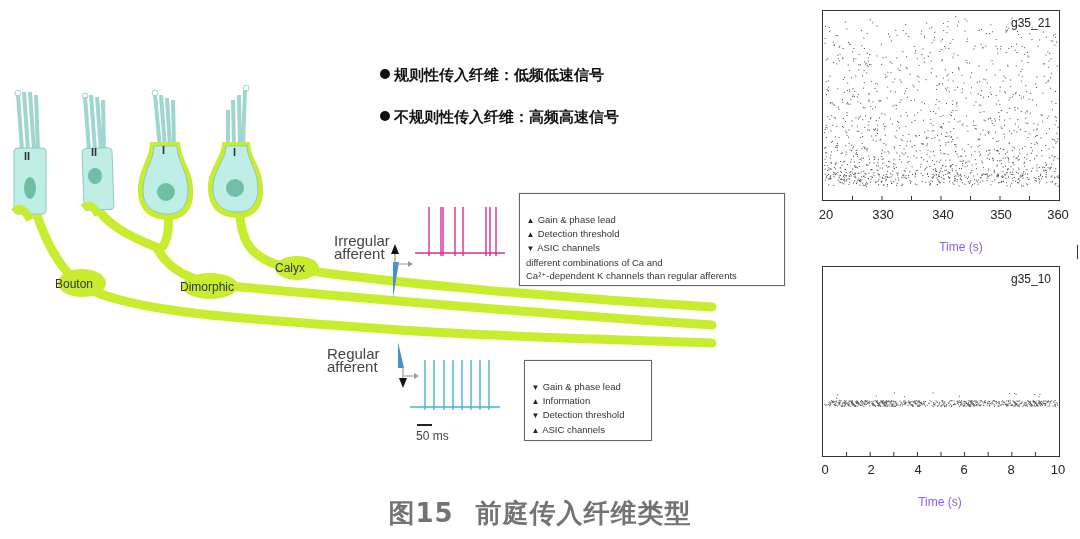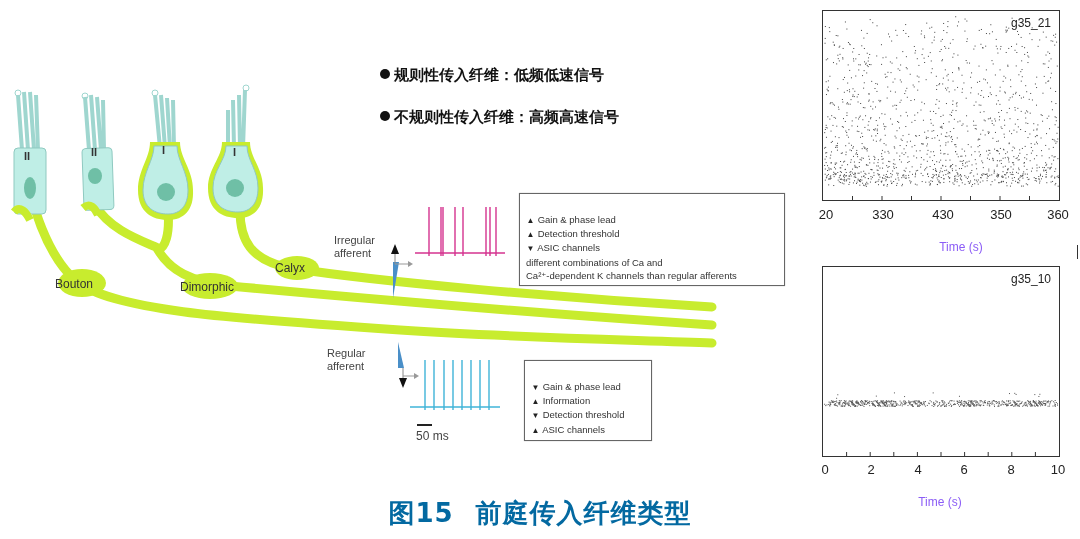--- a/index.html
+++ b/index.html
@@ -5,28 +5,28 @@
   html, body { margin: 0; padding: 0; background: #ffffff; }
   body { width: 1080px; height: 539px; position: relative; overflow: hidden;
          font-family: "Liberation Sans", "DejaVu Sans", sans-serif; color: #222; }
   .abs { position: absolute; }
   #diagram-svg { position: absolute; left: 0; top: 0; }
   .bullet-line { position: absolute; left: 380px; font-family: "DejaVu Sans", sans-serif;
                  font-weight: bold; font-size: 15px; color: #111; white-space: nowrap; }
   .bullet-dot { display: inline-block; width: 10px; height: 10px; border-radius: 50%;
                 background: #111; margin-right: 4px; vertical-align: 1px; }
   .caption { position: absolute; left: 0; width: 1080px; top: 496px; text-align: center;
-             font-family: "DejaVu Sans", sans-serif; font-weight: bold; font-size: 26px; color: #0369a1; letter-spacing: 1px; }
+             font-family: "DejaVu Sans", sans-serif; font-weight: bold; font-size: 26px; color: #737373; letter-spacing: 1px; }
   .caption .num { margin-right: 22px; }
   .info-box { position: absolute; border: 1px solid #666; background: #fff; padding: 19px 6px 3px 6px;
               font-size: 9.5px; line-height: 13.2px; color: #333; box-shadow: 0 0 1px #aaa; }
   .info-row { white-space: nowrap; }
   .arr { display: inline-block; width: 9px; text-align: center; font-size: 8px; color: #222; }
   .label { position: absolute; font-size: 12px; color: #333; text-align: center; }
-  .label-sm { position: absolute; font-size: 11px; color: #444; line-height: 13px; }
+  .label-sm { position: absolute; font-size: 15px; color: #444; line-height: 13px; }
   .raster-box { position: absolute; border: 1px solid #333; background: #fff; }
   .raster-title { position: absolute; right: 8px; top: 5px; font-size: 12px; color: #222; }
   .tick-label { position: absolute; font-size: 13px; color: #222; transform: translateX(-50%); }
   .axis-title { position: absolute; font-size: 12px; color: #8b5cf6; transform: translateX(-50%); }
 </style>
 </head>
 <body>
 
 <svg id="diagram-svg" width="800" height="480" viewBox="0 0 800 480">
 
@@ -1565,21 +1565,21 @@
       <line x1="88.5" x2="88.5" y1="185" y2="189" stroke="#333"></line>
       <line x1="118" x2="118" y1="185" y2="189" stroke="#333"></line>
       <line x1="147.5" x2="147.5" y1="185" y2="189" stroke="#333"></line>
       <line x1="177" x2="177" y1="185" y2="189" stroke="#333"></line>
       <line x1="206.5" x2="206.5" y1="185" y2="189" stroke="#333"></line>
     </svg>
   <div class="raster-title">g35_21</div>
 </div>
 <div class="tick-label" style="left:826px;top:207px;">20</div>
 <div class="tick-label" style="left:883px;top:207px;">330</div>
-<div class="tick-label" style="left:943px;top:207px;">430</div>
+<div class="tick-label" style="left:943px;top:207px;">340</div>
 <div class="tick-label" style="left:1001px;top:207px;">350</div>
 <div class="tick-label" style="left:1058px;top:207px;">360</div>
 <div class="axis-title" style="left:961px;top:240px;">Time (s)</div>
 <div class="abs" style="left:1077px;top:245px;width:1px;height:14px;background:#333;"></div>
 
 <div class="raster-box" style="left:822px;top:266px;width:236px;height:189px;">
   <svg width="236" height="189" id="raster2">
       <rect x="136.58117283950617" y="134.6394290123457" width="1" height="1" fill="#555"></rect>
       <rect x="100.58140432098766" y="135.15617283950618" width="1" height="1" fill="#555"></rect>
       <rect x="161.53996913580247" y="134.9923611111111" width="1" height="1" fill="#555"></rect>

